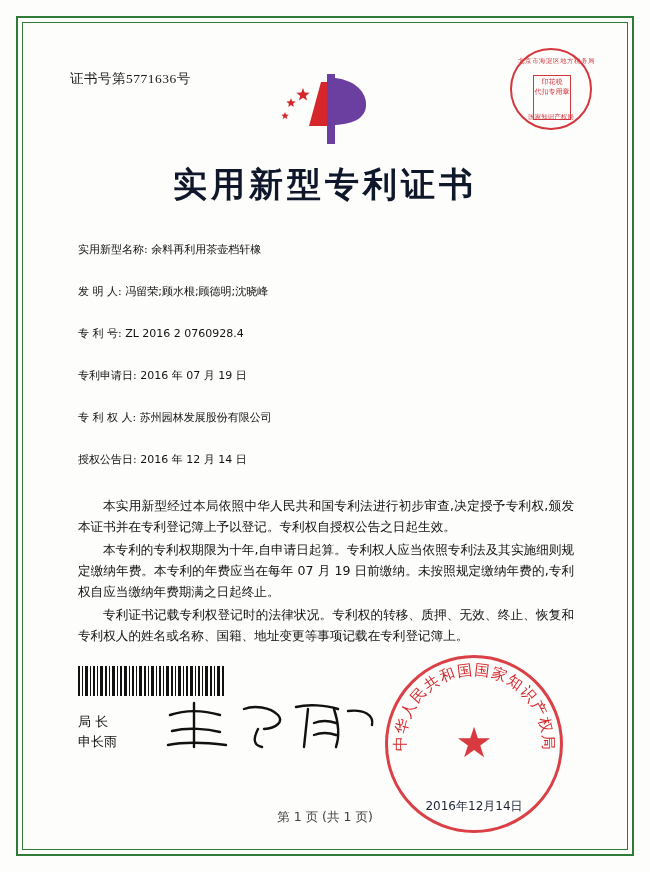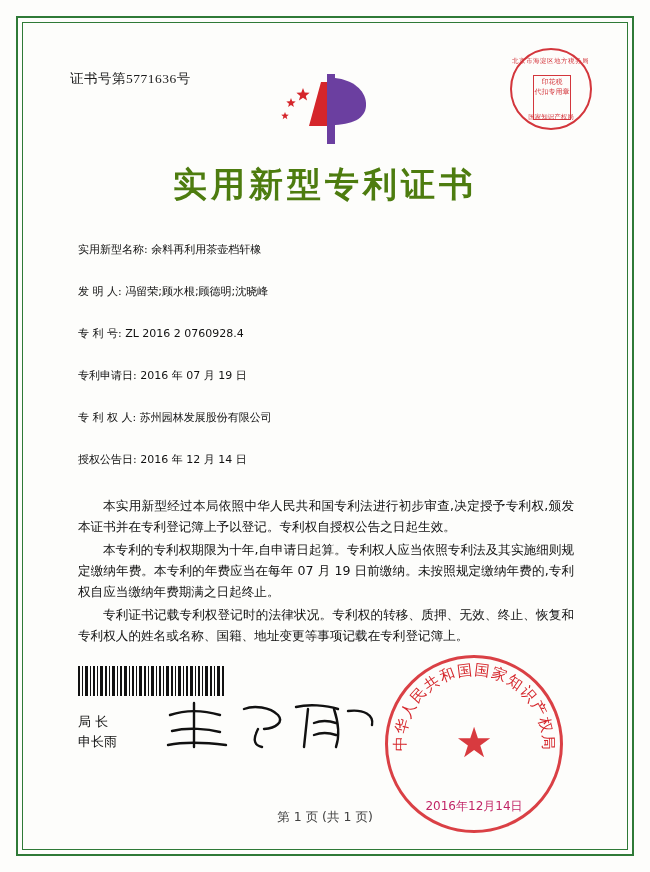--- a/index.html
+++ b/index.html
@@ -66,22 +66,22 @@
     width: 82px;
     height: 82px;
     border-radius: 50%;
     border: 2px solid #d0262c;
     color: #d0262c;
     box-sizing: border-box;
     opacity: 0.92;
   }
   .round-stamp-top .arc-top {
     position: absolute;
-    left: 0; right: 0; top: 7px;
-    text-align: left;
+    left: 6px; right: 0; top: 7px;
+    text-align: center;
     font-size: 6.5px;
     letter-spacing: 0.5px;
     white-space: nowrap;
   }
   .round-stamp-top .inner-box {
     position: absolute;
     left: 21px;
     top: 25px;
     width: 38px;
     height: 45px;
@@ -118,21 +118,21 @@
   
   .main-title {
     position: absolute;
     left: 0;
     right: 0;
     top: 122px;
     text-align: center;
     font-size: 34px;
     font-weight: bold;
     letter-spacing: 4px;
-    color: #4d7c0f;
+    color: #0f172a;
     font-family: "DejaVu Sans", sans-serif;
   }
 
   
   .fields {
     position: absolute;
     left: 38px;
     right: 38px;
     top: 200px;
   }
@@ -225,21 +225,21 @@
     color: #d5262b;
     line-height: 42px;
     opacity: 0.9;
   }
   .ns-date {
     position: absolute;
     left: 50%;
     bottom: 18px;
     transform: translateX(-50%);
     font-size: 12px;
-    color: #be185d;
+    color: #0f172a;
     white-space: nowrap;
     opacity: 0.95;
   }
   .ns-arc-text {
     position: absolute;
     left: 0;
     top: 0;
     width: 178px;
     height: 178px;
   }

